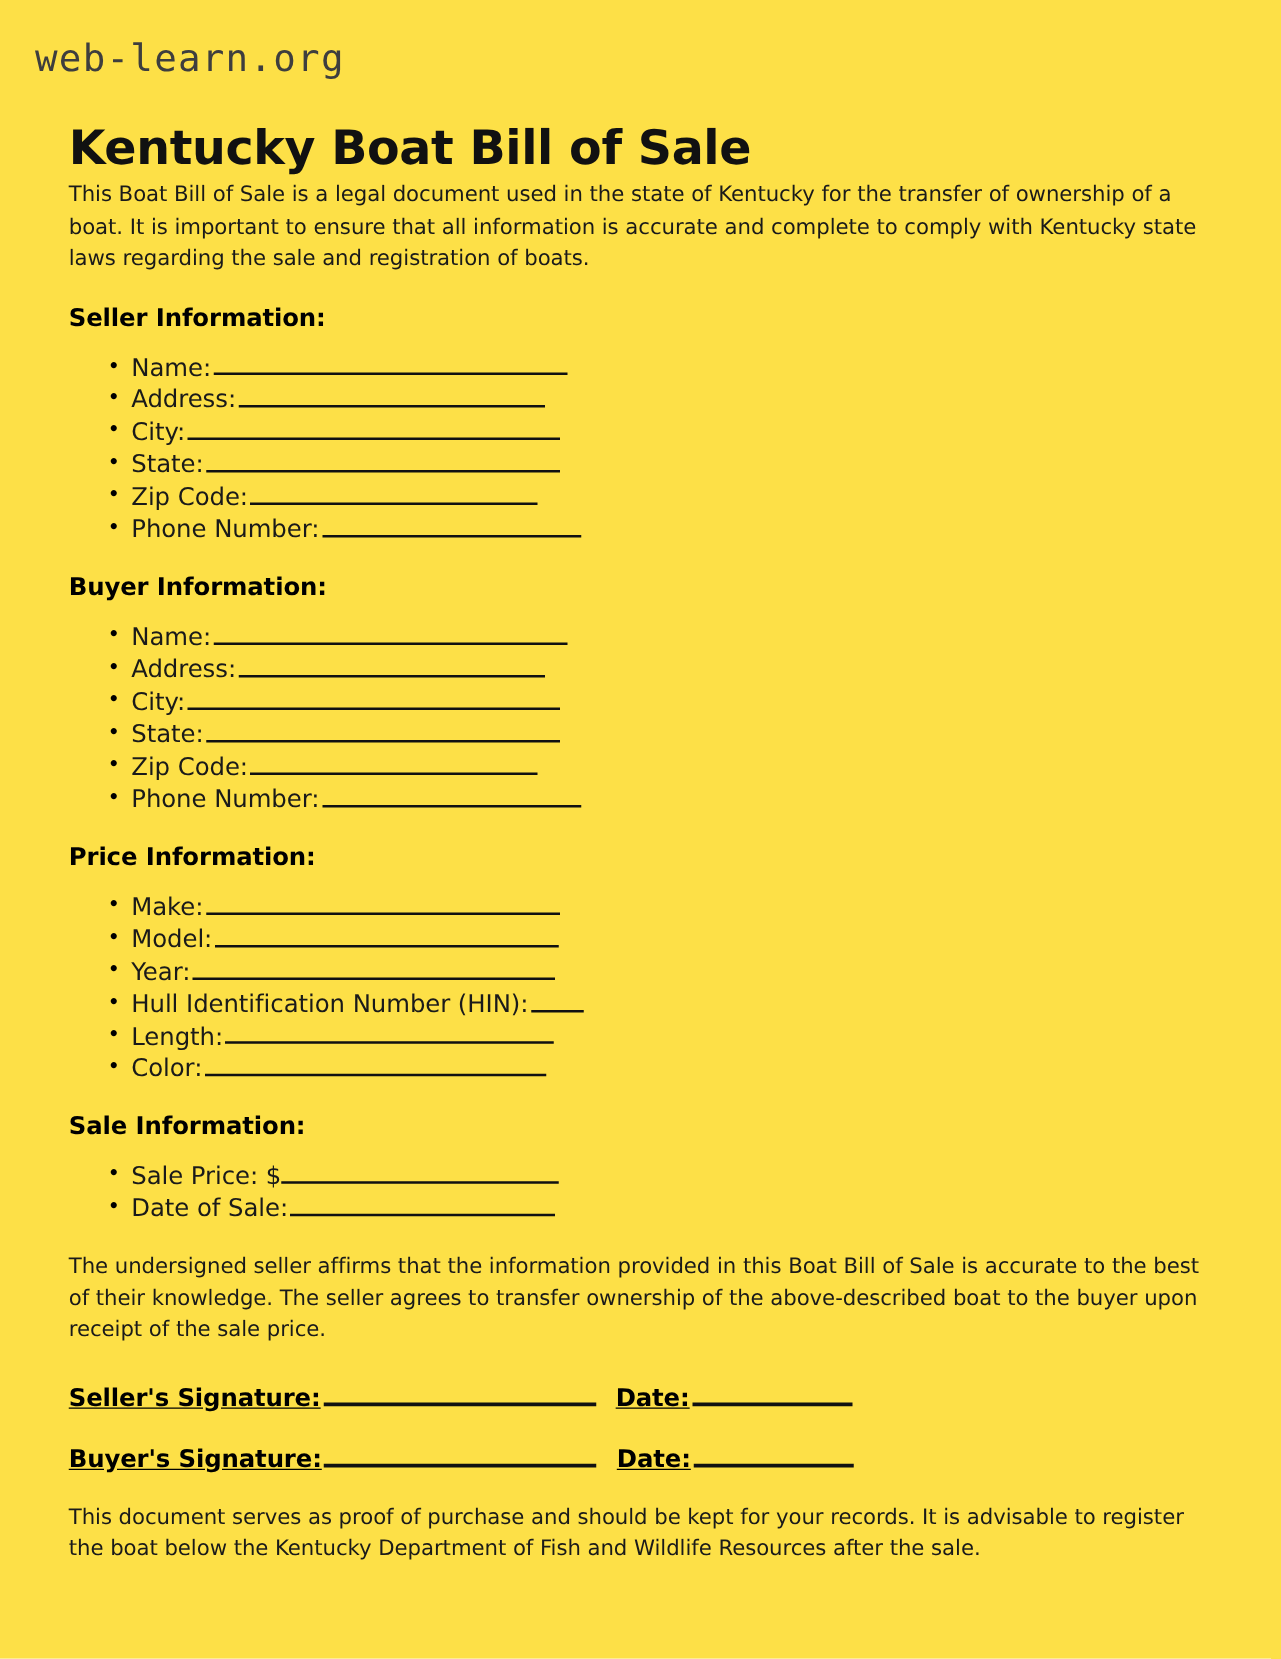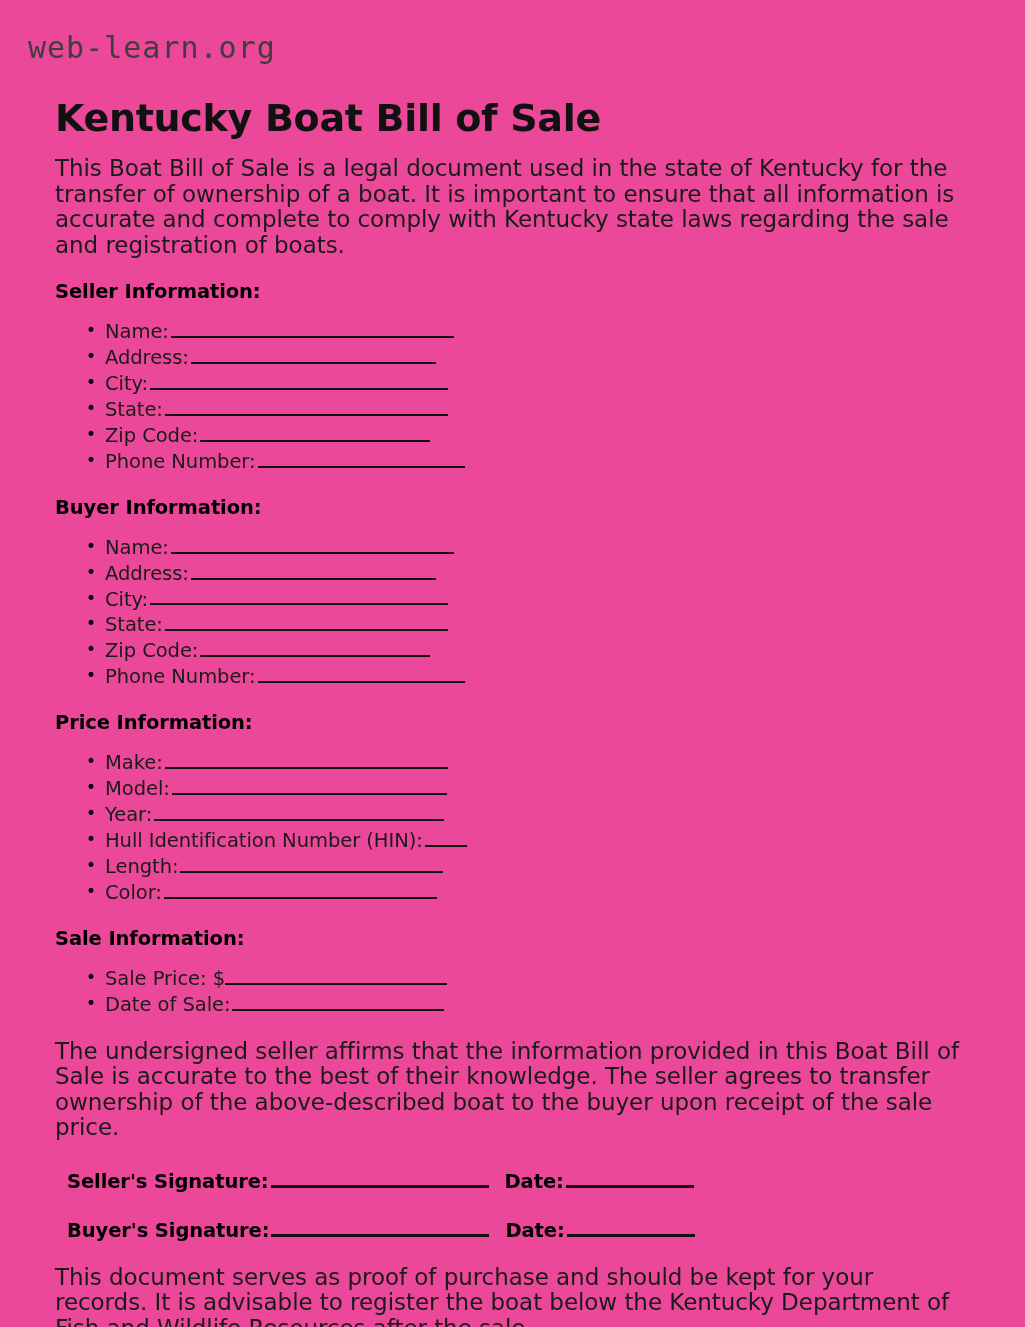--- a/index.html
+++ b/index.html
@@ -15,21 +15,21 @@
     color: #000000;
     -webkit-font-smoothing: antialiased;
   }
 
   .page {
     position: relative;
     width: 1025px;
     height: 1327px;
     box-sizing: border-box;
     padding: 0;
-    background: #ec4899;
+    background: #fde047;
     overflow: hidden;
   }
 
   
   .watermark {
     position: absolute;
     left: 28px;
     top: 31px;
     font-family: "DejaVu Sans Mono", monospace;
     font-size: 30px;
@@ -54,22 +54,22 @@
 
   
   .content {
     position: absolute;
     left: 55px;
     top: 142px;
     width: 915px;
   }
 
   p.para {
-    margin: 14px 0 22px 0;
-    font-size: 23px;
+    margin: 2px 0 22px 0;
+    font-size: 17px;
     line-height: 25.5px;
     color: #1a1a1a;
     letter-spacing: -0.05px;
   }
 
   h2.section-heading {
     margin: 0 0 14px 0;
     font-size: 19.5px;
     line-height: 24px;
     font-weight: bold;
@@ -106,27 +106,28 @@
     height: 0.92em;
     vertical-align: baseline;
     margin-left: 2px;
   }
   .blank.tight {
     margin-left: 0;
   }
 
   
   .sig-row {
-    margin: 0 0 22px 12px;
+    margin: 0 0 22px 0;
     font-size: 19.5px;
     line-height: 24px;
     font-weight: bold;
     color: #000000;
     white-space: nowrap;
     letter-spacing: -0.1px;
+    text-decoration: underline;
   }
   .sig-row .blank {
     border-bottom-width: 3px;
   }
   .sig-gap {
     display: inline-block;
     width: 16px;
   }
 
   .spacer-sm { height: 4px; }

